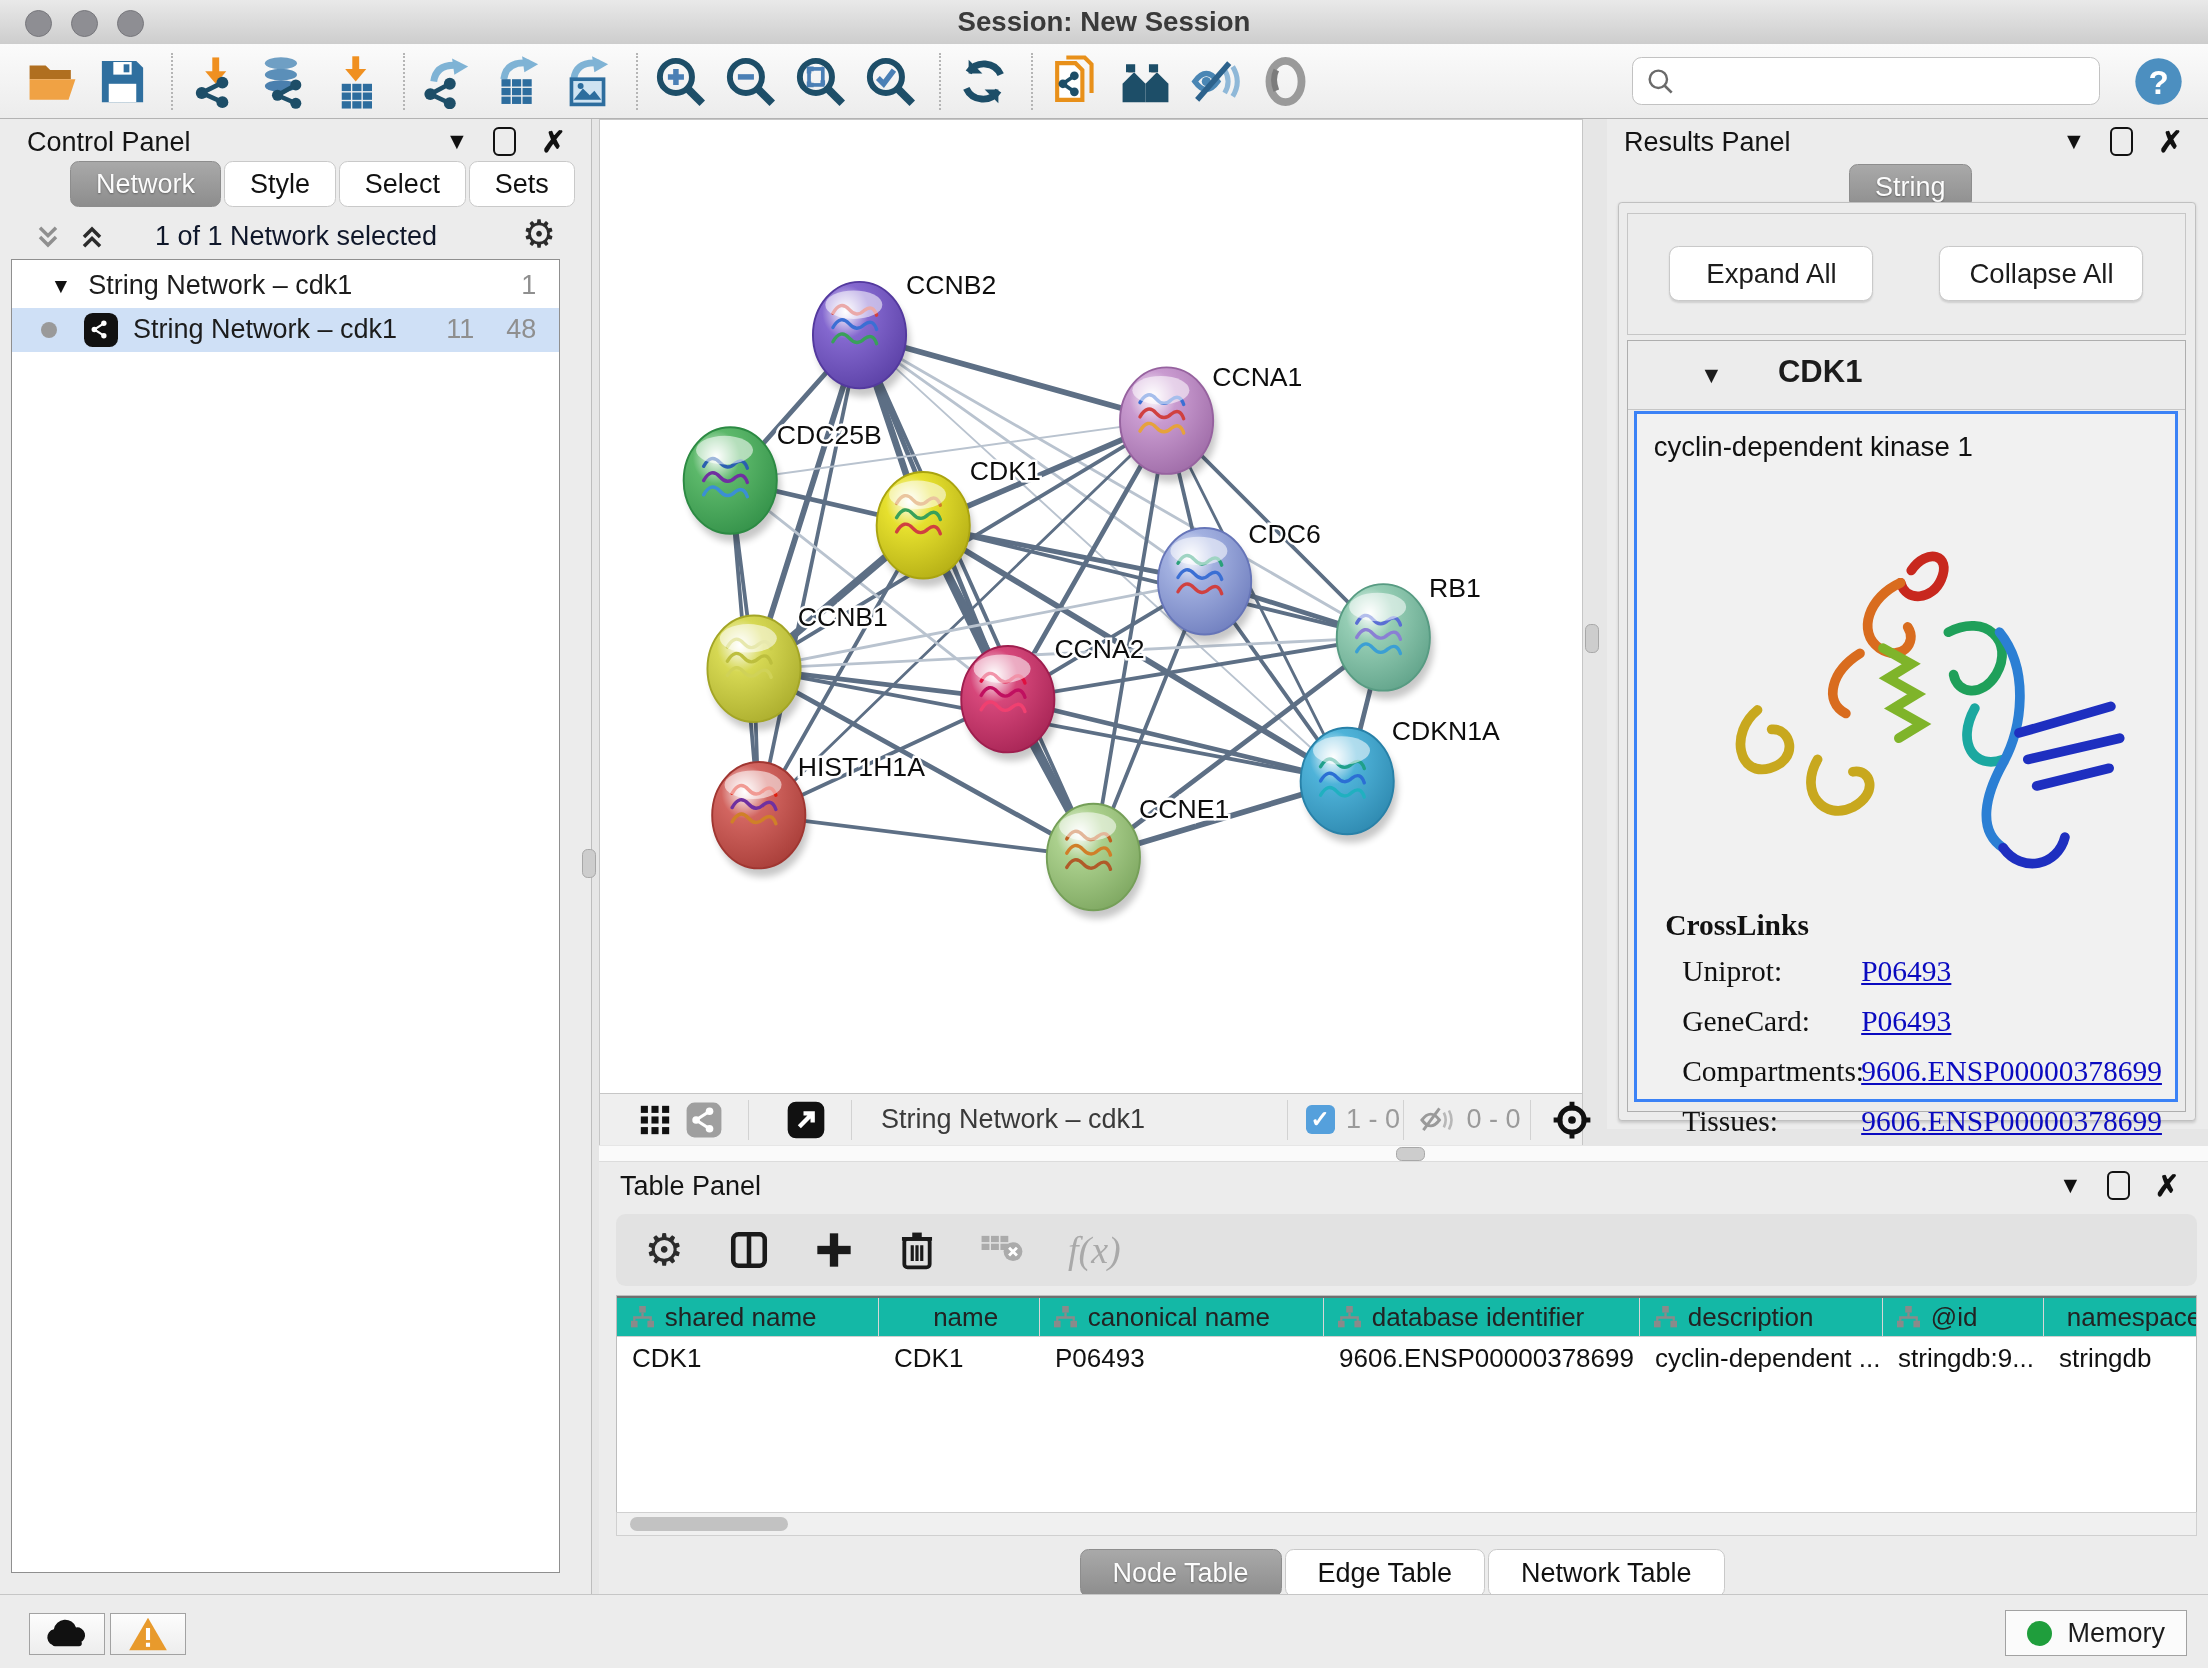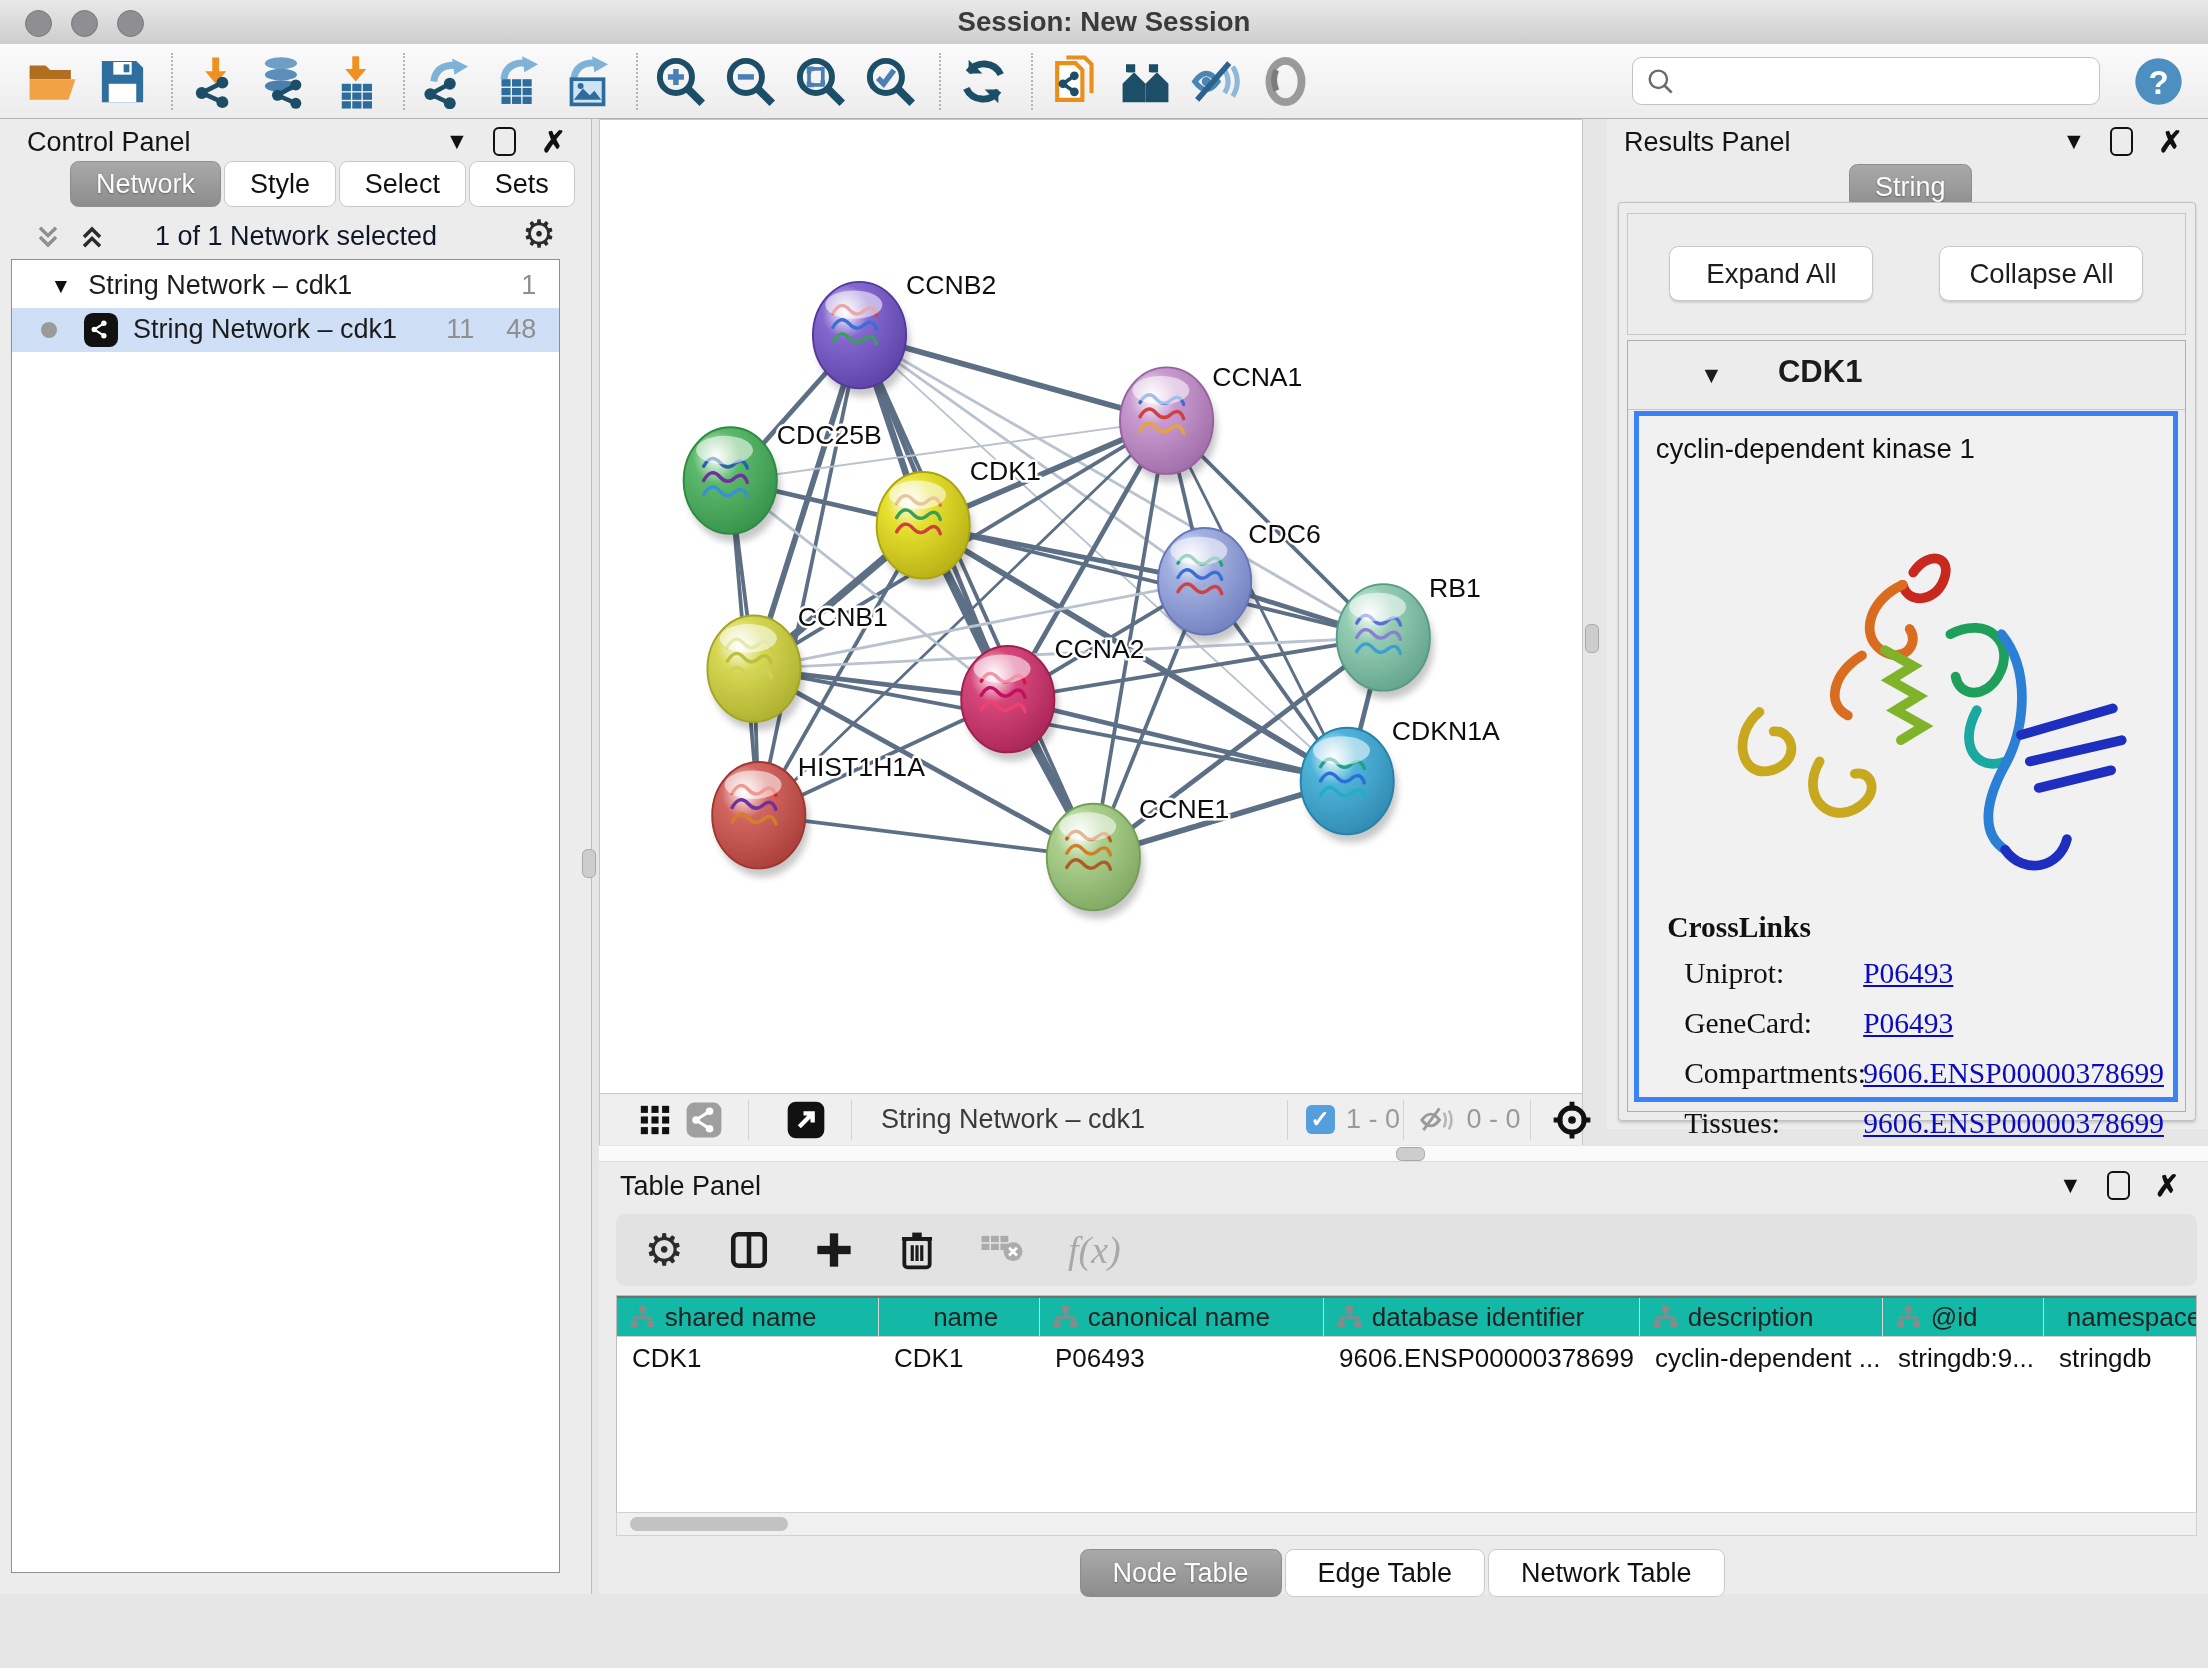--- a/index.html
+++ b/index.html
@@ -71,21 +71,21 @@
   .rp-box{position:absolute;left:11.4px;top:83px;width:578px;height:919px;background:#ececec;
     border:1.9px solid #c0c0c0;border-radius:3.8px;box-sizing:border-box;box-shadow:0 1.9px 2.9px rgba(0,0,0,.15);}
   .rp-btns{position:absolute;left:7.6px;top:9.5px;width:559px;height:122px;border:1.9px solid #c6c6c6;
     box-sizing:border-box;display:flex;align-items:center;justify-content:center;gap:66px;}
   .rbtn{min-width:202px;height:53px;background:#fff;border:1.9px solid #c9c9c9;border-radius:9.5px;
     font-size:27.6px;display:flex;align-items:center;justify-content:center;box-shadow:0 1.9px 1.9px rgba(0,0,0,.12);}
   .rp-gene{position:absolute;left:7.6px;top:137px;width:559px;height:772px;border:1.9px solid #aeaeae;box-sizing:border-box;}
   .rg-head{position:relative;height:68px;border-bottom:1.9px solid #c6c6c6;}
   .rg-head .tri{position:absolute;left:72px;top:21px;font-size:23px;}
   .rg-head .sym{position:absolute;left:150px;top:13.3px;font-size:31px;font-weight:bold;}
-  .rg-body{position:absolute;left:5.7px;top:70px;width:544px;height:691px;background:#f1f1f1;border:5px solid #3b82f6;box-sizing:border-box;}
+  .rg-body{position:absolute;left:5.7px;top:70px;width:544px;height:691px;background:#f1f1f1;border:3px solid #3b82f6;box-sizing:border-box;}
   .rg-desc{position:absolute;left:17px;top:17px;font-size:27.6px;color:#111;}
   .rg-protein{position:absolute;left:38px;top:114px;}
   .crosslinks{position:absolute;left:28.5px;top:495px;font-family:"Liberation Serif",serif;font-size:29.5px;color:#111;}
   .cl-h{font-weight:bold;margin-bottom:13.3px;}
   .cl-row{display:flex;margin-bottom:17px;}
   .cl-row .cl-l{width:179px;padding-left:17px;}
   .cl-row a{color:#0a0ac0;text-decoration:underline;}
   
   .table-panel{position:absolute;left:599px;top:1146px;width:1609px;height:448px;background:#ececec;}
   .tp-strip{position:absolute;left:0;top:0;width:1609px;height:15px;background:#fafafa;border-bottom:1px solid #dcdcdc;}
@@ -773,19 +773,38 @@
     <div class="tp-hscroll">
         <span class="tp-thumb"></span>
       </div>
     <div class="tp-tabs">
       <span class="tab sel" style="height:46px;padding:0 32px;">Node Table</span>
         <span class="tab" style="height:46px;padding:0 32px;">Edge Table</span>
         <span class="tab" style="height:46px;padding:0 32px;">Network Table</span>
     </div>
   </div>
 
+  <div class="status-bar">
+    <span class="sb-btn" style="left:28.5px;">
+      <svg width="46" height="32" viewBox="0 0 28 18">
+          <path d="M7 16a5 5 0 0 1-1-9.9A7 7 0 0 1 19.5 5a4.8 4.8 0 0 1 2.5 9.2z" fill="#111"></path>
+          <rect x="5" y="13" width="18" height="3.5" rx="1.7" fill="#111"></rect>
+        </svg>
+    </span>
+    <span class="sb-btn" style="left:110px;">
+      <svg width="42" height="36" viewBox="0 0 24 21">
+          <path d="M12 1 23 20H1z" fill="#e89a2c"></path>
+          <rect x="10.8" y="7" width="2.4" height="7" fill="#fff"></rect>
+          <rect x="10.8" y="15.6" width="2.4" height="2.4" fill="#fff"></rect>
+        </svg>
+    </span>
+    <span class="mem-btn">
+      <span class="memdot"></span>
+      <span>Memory</span>
+    </span>
+  </div>
 
   <span class="handle" style="left:582px;top:849px;width:12.4px;height:27px;"></span>
   <span class="handle" style="left:1585px;top:624px;width:12.4px;height:27px;"></span>
   <span class="handle" style="left:1396px;top:1147px;width:27px;height:12.4px;"></span>
 
 </div>
 
 
 </body></html>

